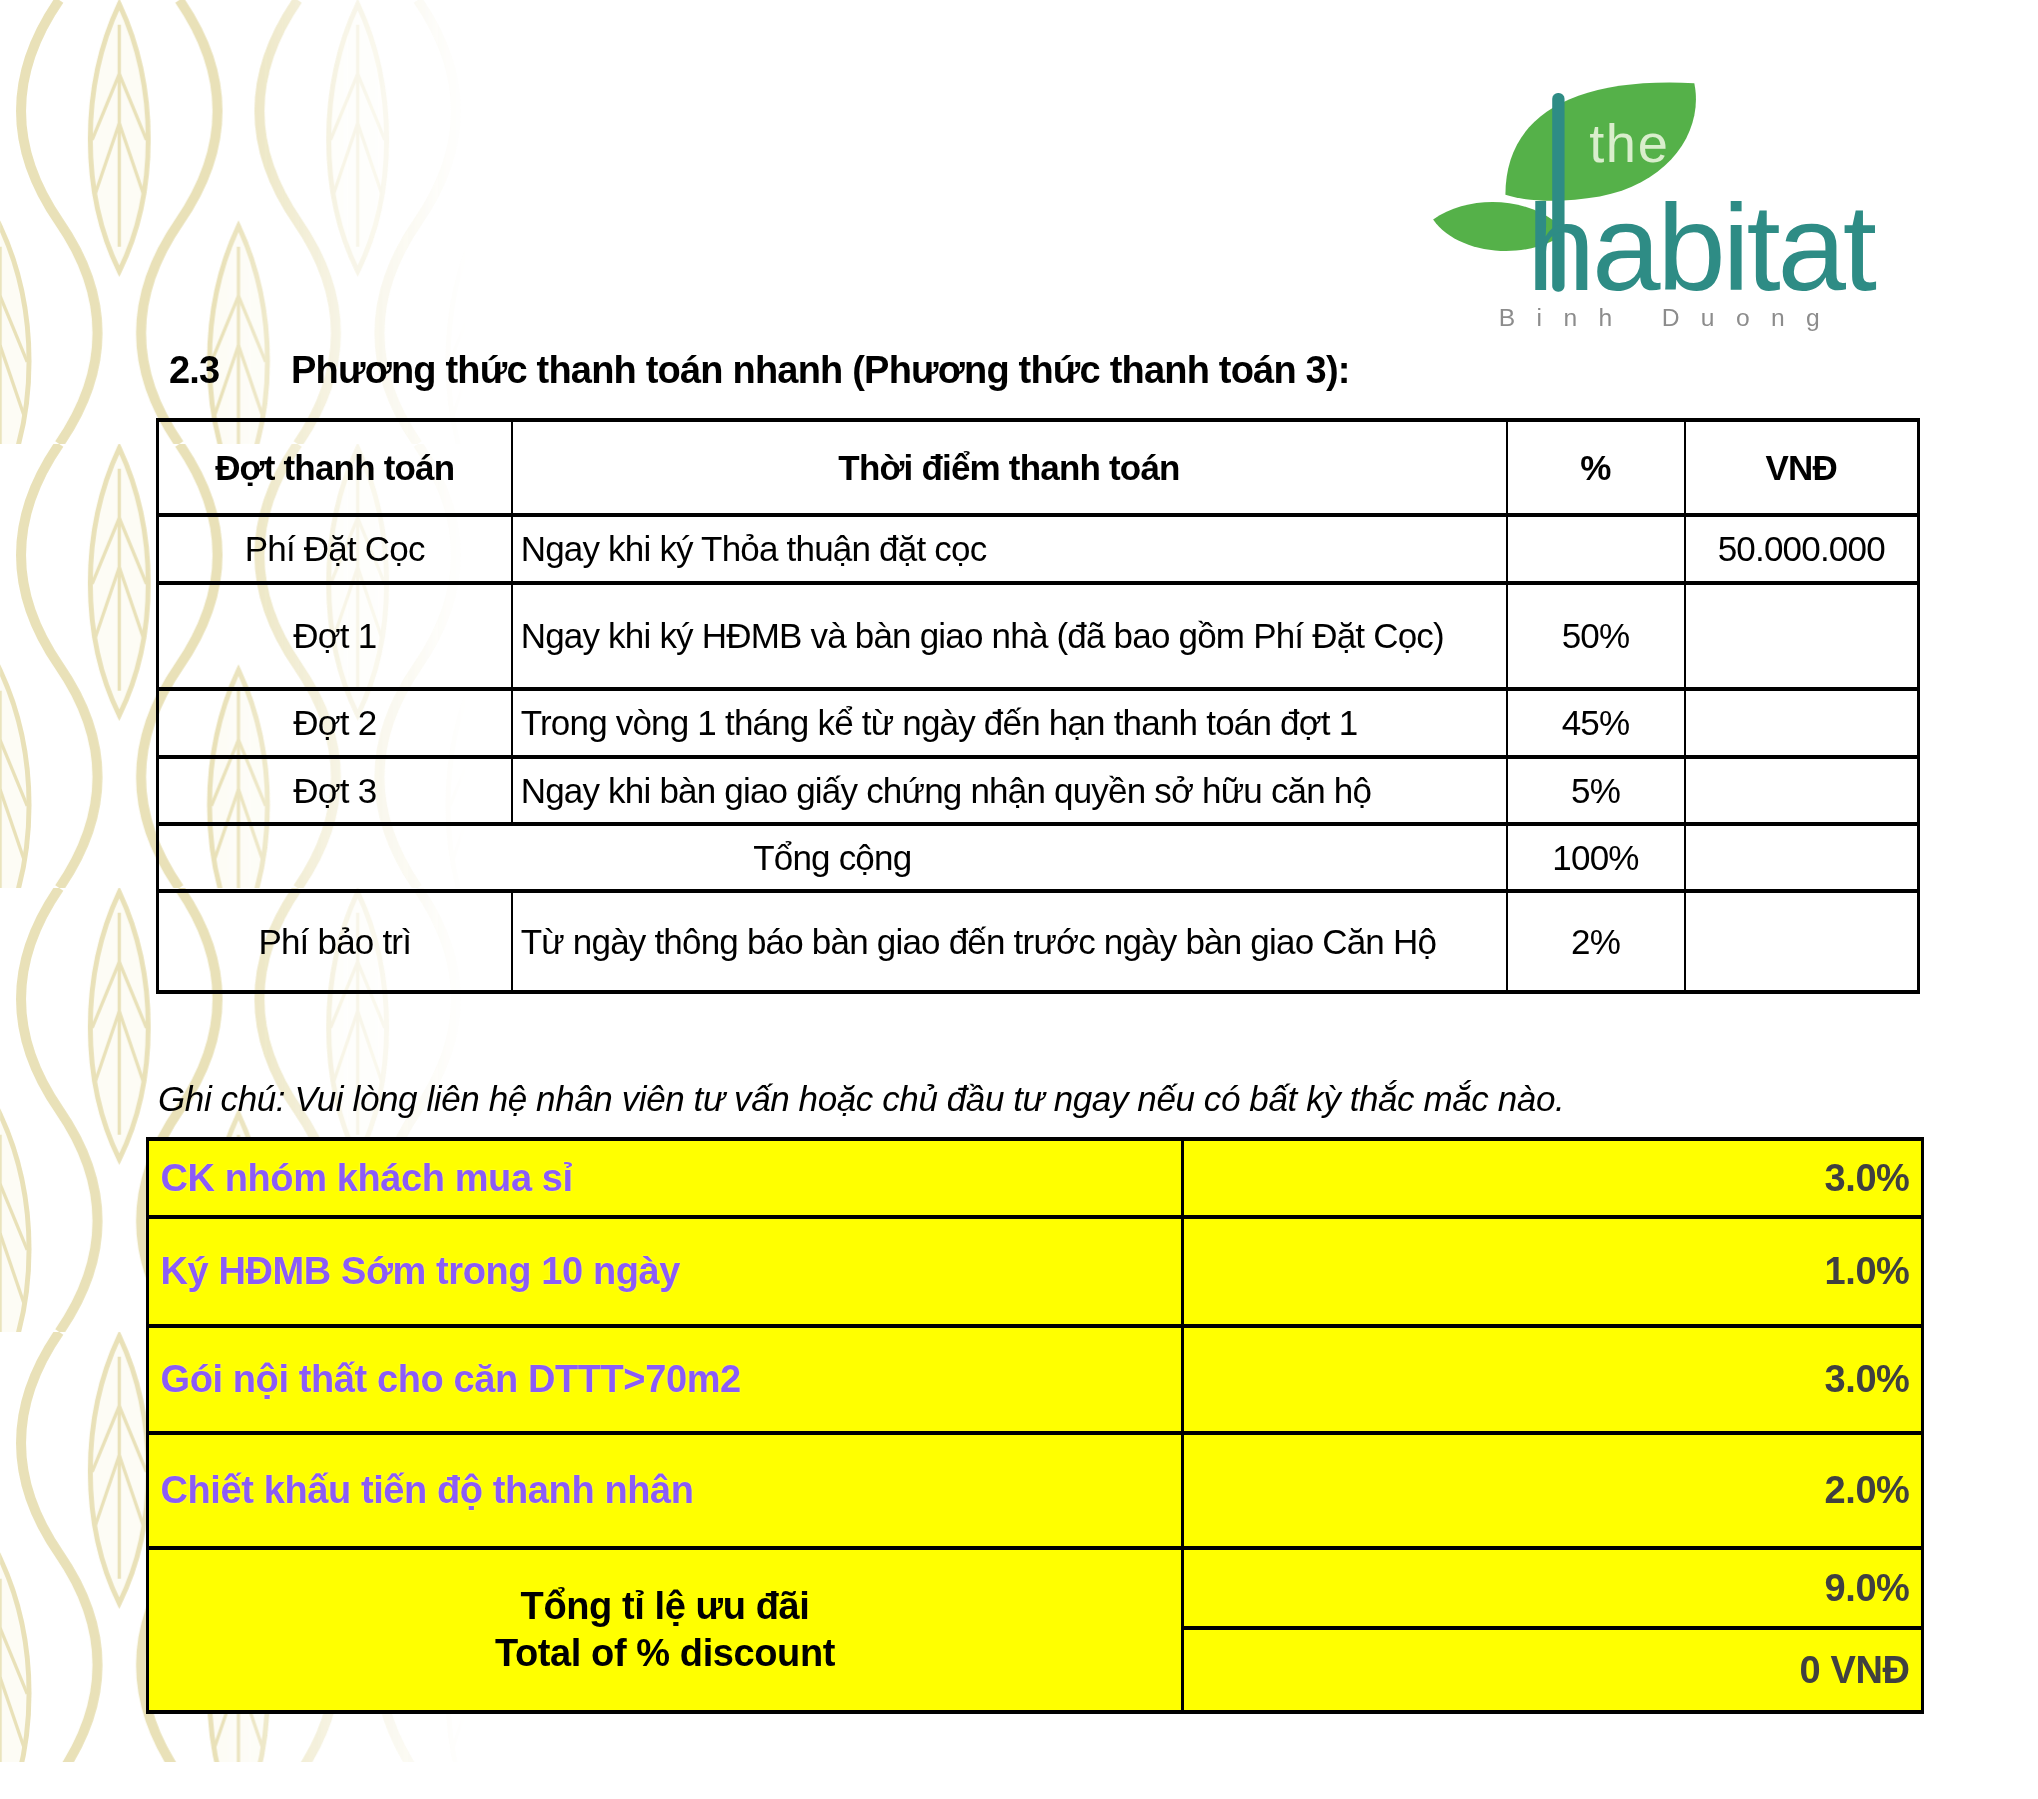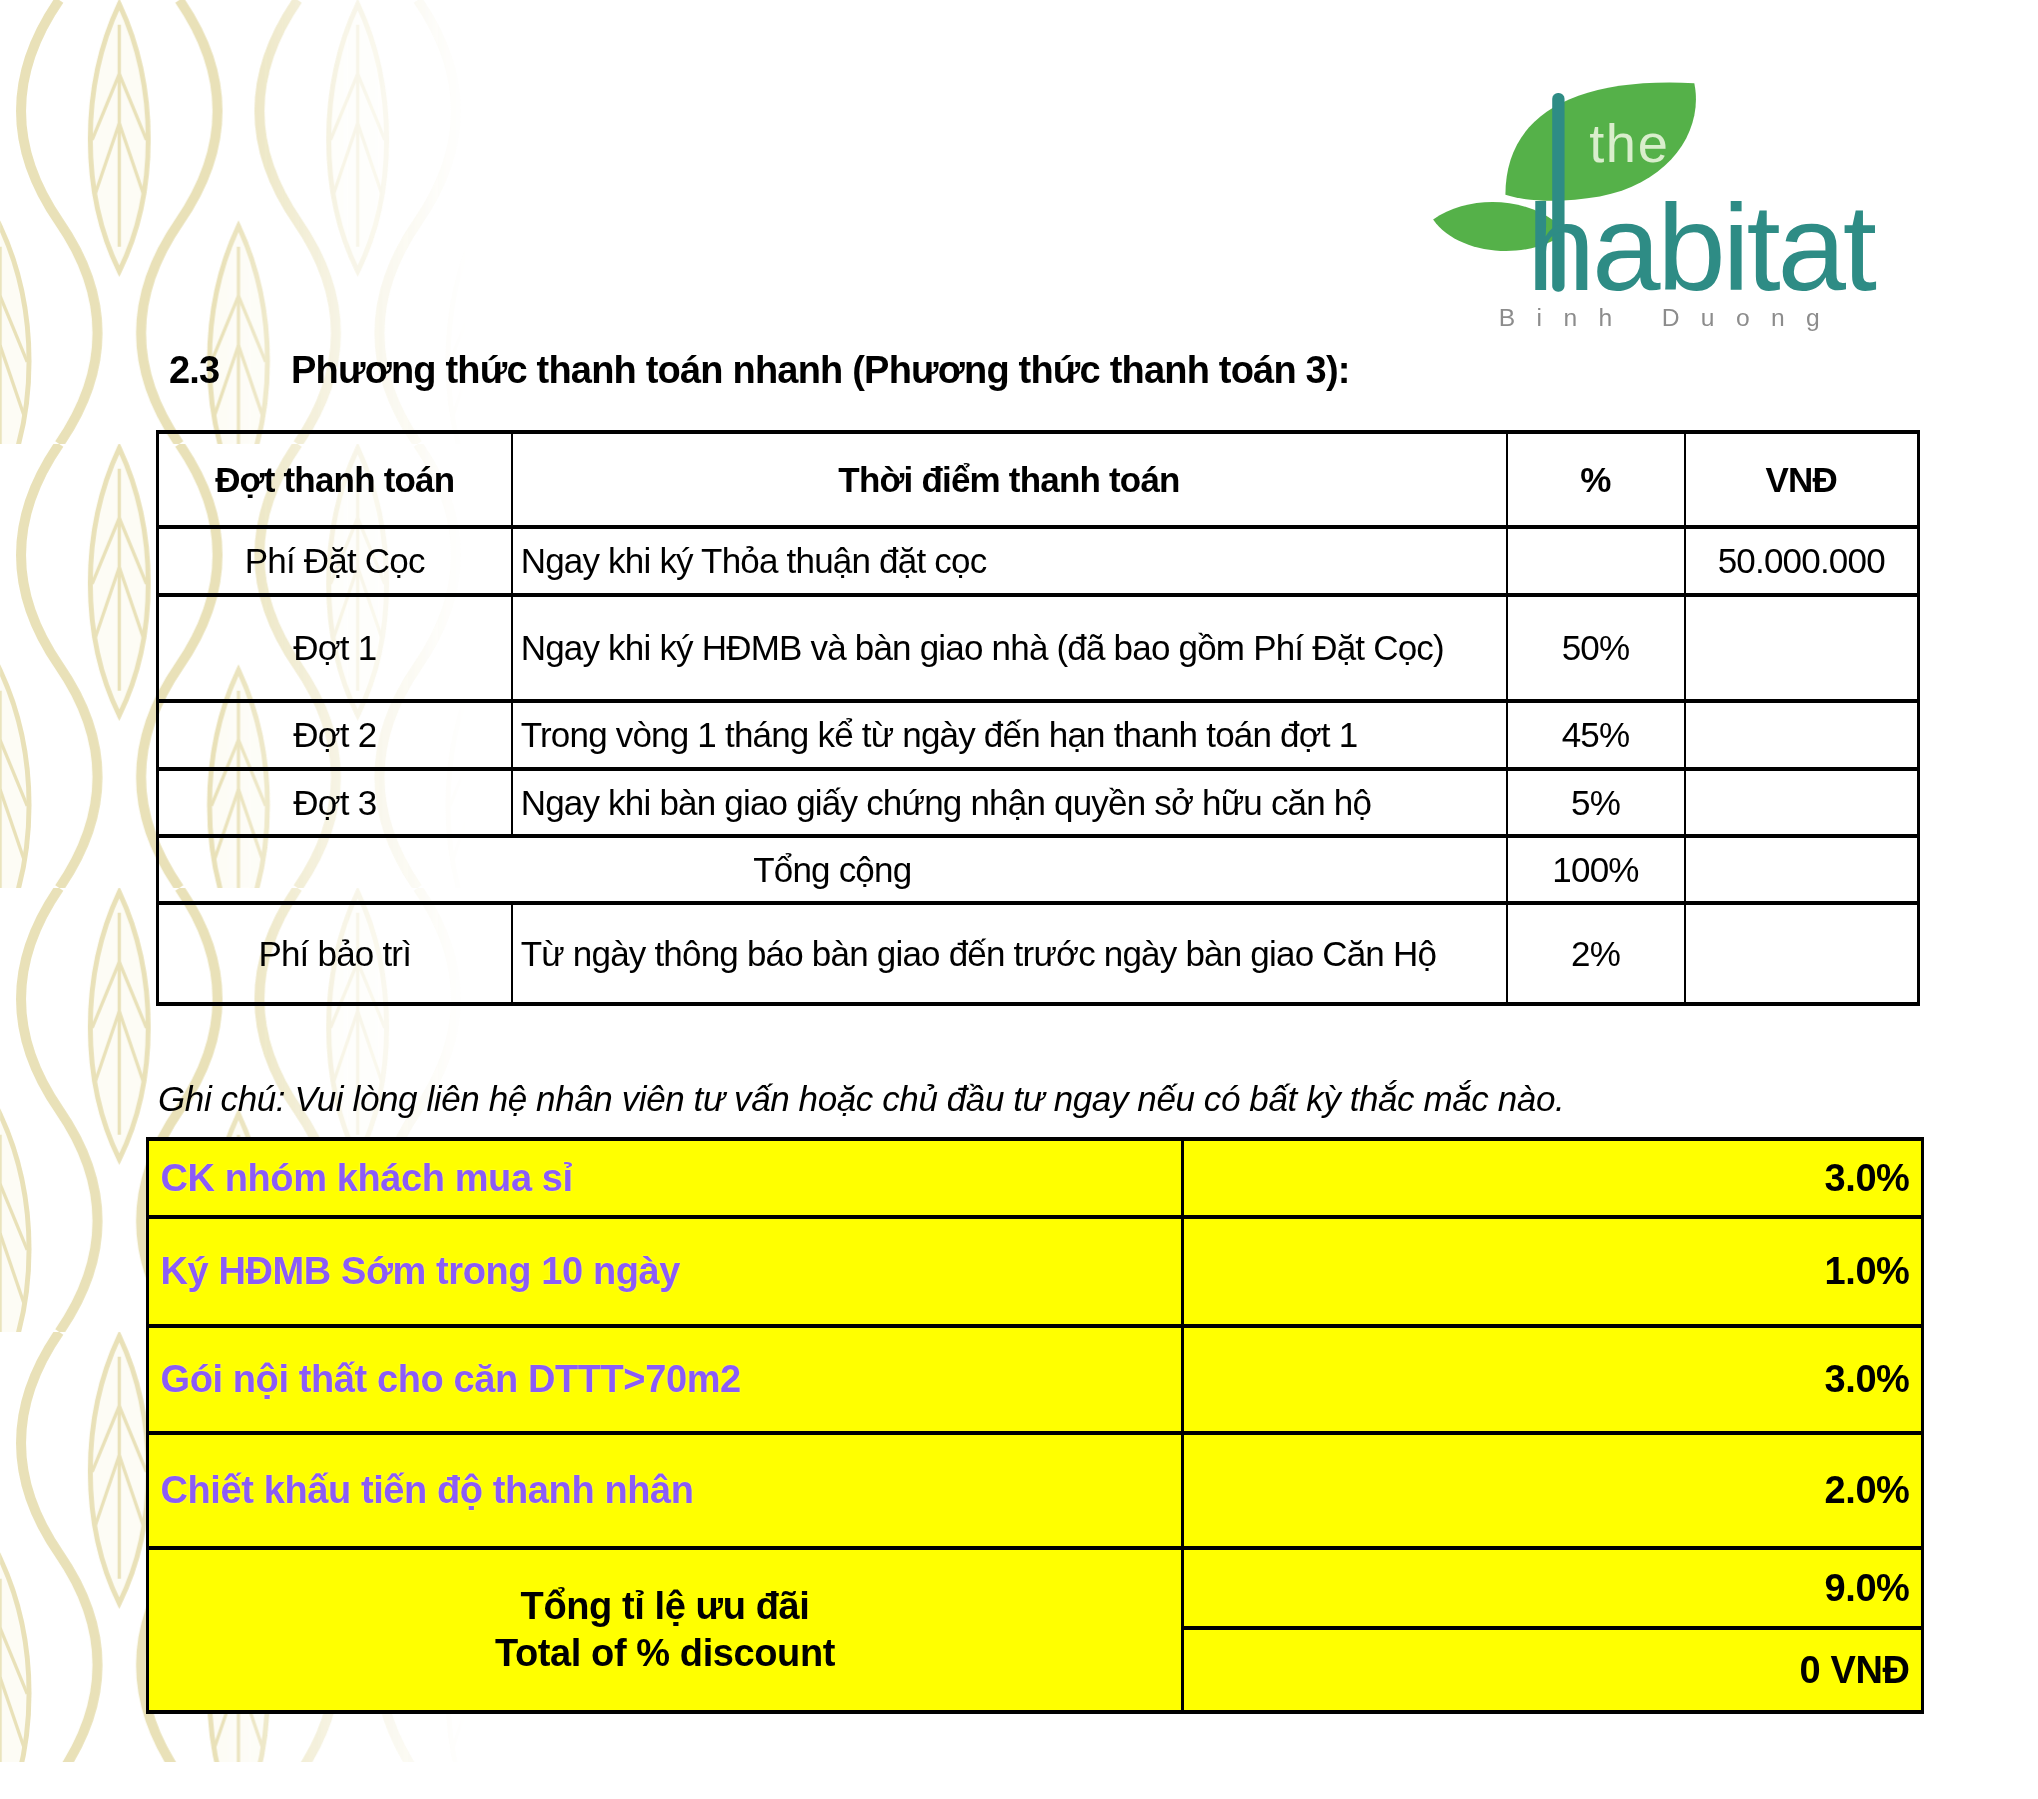--- a/index.html
+++ b/index.html
@@ -27,40 +27,40 @@
   table.ptable {
     position:absolute; left:156px; top:418px; width:1762px;
     border-collapse:collapse; table-layout:fixed; background:transparent;
     font-size:35px; letter-spacing:-0.8px;
   }
   table.ptable th, table.ptable td {
     border:2.5px solid #000; border-top-width:4.1px; border-bottom-width:4.1px;
     vertical-align:middle; text-align:center; padding:1.6px 5px; line-height:1.18;
     overflow:hidden;
   }
-  table.ptable { border:3.3px solid #000;margin-top:12px; }
+  table.ptable { border:3.3px solid #000; }
   table.ptable th { font-weight:bold; }
   table.ptable td.time { text-align:left; padding-left:8.2px; padding-right:10px; }
 
   
   .note { position:absolute; left:158px; top:1079px; width:1826px; font-size:35px; font-style:italic; letter-spacing:-0.4px; }
 
   
   table.dtable {
     position:absolute; left:146px; top:1137px; width:1776px;
     border-collapse:collapse; table-layout:fixed; background:#FFFF00;
     font-size:38px; font-weight:bold; letter-spacing:-0.4px;
   }
   table.dtable td {
     border:3.3px solid #000; border-top-width:4.1px; border-bottom-width:4.1px;
     background:#FFFF00; vertical-align:middle; padding:1.6px 11.5px; overflow:hidden;
   }
   table.dtable { border:3.3px solid #000; }
   td.dlabel { text-align:left; color:#8b5cf6; text-shadow:0 0 1.6px rgba(255,255,255,.6); }
-  td.dvalue { text-align:right; color:#000000; padding-right:16.4px; }
+  td.dvalue { text-align:right; color:#404040; padding-right:16.4px; }
   td.dtotal { text-align:center; line-height:1.25; }
 </style>
 </head>
 <body>
 
 <div class="page">
 
   <div class="pattern-wrap">
     <svg width="477" height="1799" xmlns="http://www.w3.org/2000/svg" viewBox="0 0 580 2188">
       <defs>

